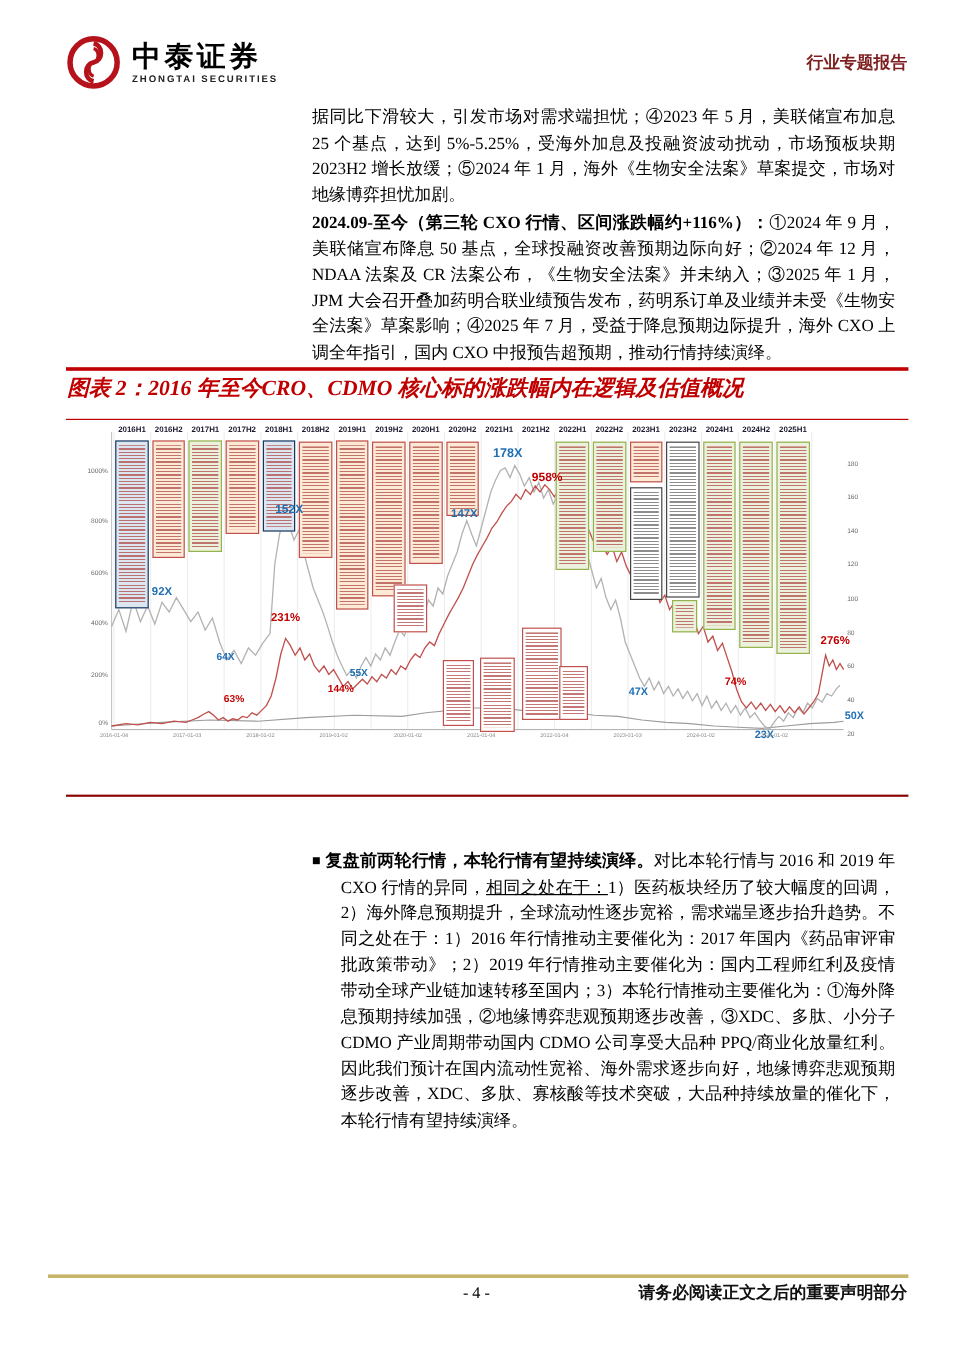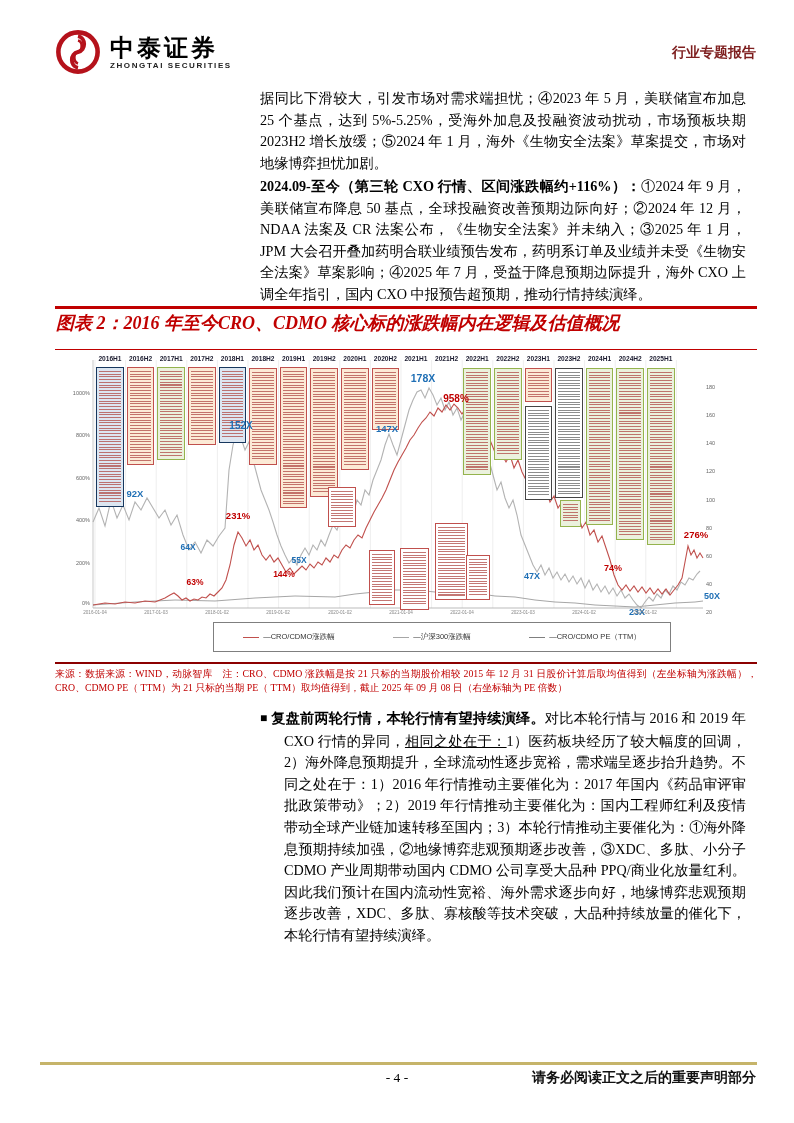--- a/index.html
+++ b/index.html
@@ -194,38 +194,23 @@
           <div class="xtick" style="left: 101px;">2017-01-03</div>
           <div class="xtick" style="left: 162px;">2018-01-02</div>
           <div class="xtick" style="left: 223px;">2019-01-02</div>
           <div class="xtick" style="left: 285px;">2020-01-02</div>
           <div class="xtick" style="left: 346px;">2021-01-04</div>
           <div class="xtick" style="left: 407px;">2022-01-04</div>
           <div class="xtick" style="left: 468px;">2023-01-03</div>
           <div class="xtick" style="left: 529px;">2024-01-02</div>
           <div class="xtick" style="left: 590px;">2025-01-02</div>
         </div>
-      <div class="legend" id="chart-legend">
-          <div class="legend-item">
-            <div class="legend-swatch" style="border-top-color: rgb(192, 80, 77);"></div>
-            <span>—CRO/CDMO涨跌幅</span>
-          </div>
-          <div class="legend-item">
-            <div class="legend-swatch" style="border-top-color: rgb(166, 166, 166);"></div>
-            <span>—沪深300涨跌幅</span>
-          </div>
-          <div class="legend-item">
-            <div class="legend-swatch" style="border-top-color: rgb(127, 127, 127);"></div>
-            <span>—CRO/CDMO PE（TTM）</span>
-          </div>
-        </div>
     </div>
 
     <div class="fig-botline"></div>
-    <div class="fig-source">来源：数据来源：WIND，动脉智库　注：CRO、CDMO 涨跌幅是按 21 只标的当期股价相较 2015 年 12 月 31 日股价计算后取均值得到（左坐标轴为涨跌幅），CRO、CDMO PE（ TTM）为 21 只标的当期 PE（ TTM）取均值得到，截止 2025 年 09 月 08 日（右坐标轴为 PE 倍数）</div>
   </div>
 
   <div class="bodytext bullet"><span class="sq">■</span> <b>复盘前两轮行情，本轮行情有望持续演绎。</b><span>对比本轮行情与 2016 和 2019 年 CXO 行情的异同，</span><span class="ul">相同之处在于：</span><span>1）医药板块经历了较大幅度的回调，2）海外降息预期提升，全球流动性逐步宽裕，需求端呈逐步抬升趋势。不同之处在于：1）2016 年行情推动主要催化为：2017 年国内《药品审评审批政策带动》；2）2019 年行情推动主要催化为：国内工程师红利及疫情带动全球产业链加速转移至国内；3）本轮行情推动主要催化为：①海外降息预期持续加强，②地缘博弈悲观预期逐步改善，③XDC、多肽、小分子 CDMO 产业周期带动国内 CDMO 公司享受大品种 PPQ/商业化放量红利。因此我们预计在国内流动性宽裕、海外需求逐步向好，地缘博弈悲观预期逐步改善，XDC、多肽、寡核酸等技术突破，大品种持续放量的催化下，本轮行情有望持续演绎。</span></div>
 
   <div class="footer-line"></div>
   <div class="page-num">- 4 -</div>
   <div class="footer-notice">请务必阅读正文之后的重要声明部分</div>
 
 </div>
 

